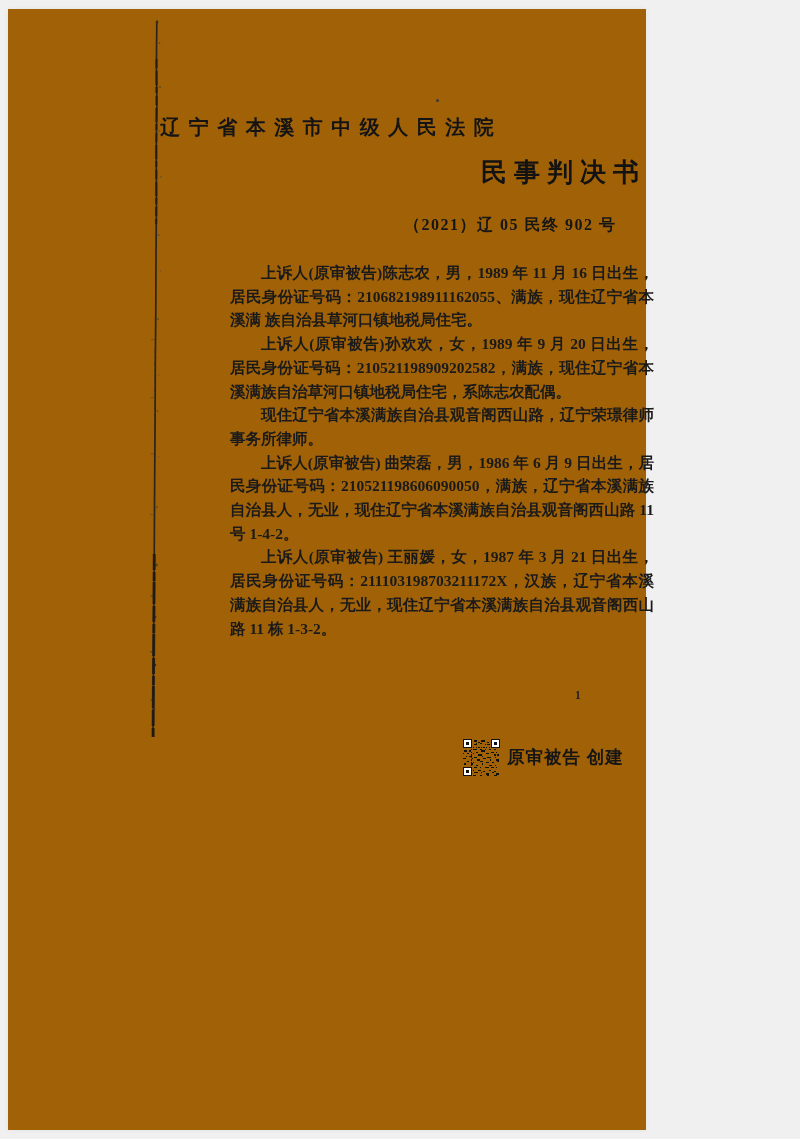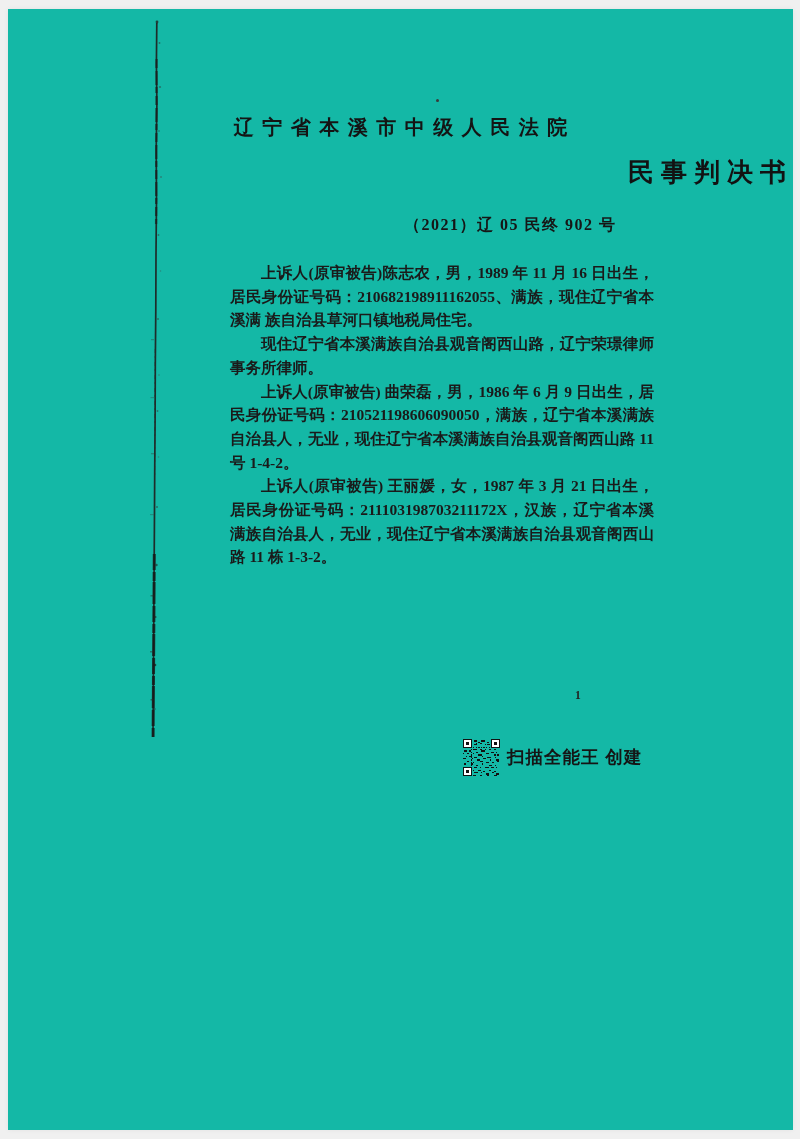--- a/index.html
+++ b/index.html
@@ -3,22 +3,22 @@
 <meta charset="utf-8">
 <style>
   html,body{margin:0;padding:0;}
   body{
     width:800px;height:1139px;position:relative;
     background:#f0f0f0;
     font-family:"Liberation Serif", serif;
     overflow:hidden;
   }
   .page{
-    position:absolute;left:8px;top:9px;width:785px;height:1121px;
-    background:#14b8a6;
+    position:absolute;left:8px;top:9px;width:638px;height:1121px;
+    background:#a16207;
     box-shadow:0 0 5px rgba(0,0,0,0.06);
   }
   .artifact-svg{position:absolute;left:0;top:0;pointer-events:none;}
   .court-name{
     position:absolute;top:105px;left:0;width:100%;
     text-align:center;
     font-size:20px;font-weight:bold;color:#141414;
     letter-spacing:8.5px;text-indent:8.5px;
     white-space:nowrap;
   }
@@ -98,20 +98,21 @@
   <div class="speck" style="left:428px;top:90px;width:3px;height:3px;"></div>
 
   <div class="court-name">辽宁省本溪市中级人民法院</div>
 
   <div class="doc-title">民事判决书</div>
 
   <div class="case-number">（2021）辽 05 民终 902 号</div>
 
   <div class="body-text">
     <p>上诉人(原审被告)陈志农，男，1989 年 11 月 16 日出生，居民身份证号码：210682198911162055、满族，现住辽宁省本溪满 族自治县草河口镇地税局住宅。</p>
+    <p>上诉人(原审被告)孙欢欢，女，1989 年 9 月 20 日出生，居民身份证号码：210521198909202582，满族，现住辽宁省本溪满族自治草河口镇地税局住宅，系陈志农配偶。</p>
     <p>现住辽宁省本溪满族自治县观音阁西山路，辽宁荣璟律师事务所律师。</p>
     <p>上诉人(原审被告) 曲荣磊，男，1986 年 6 月 9 日出生，居民身份证号码：210521198606090050，满族，辽宁省本溪满族自治县人，无业，现住辽宁省本溪满族自治县观音阁西山路 11 号 1-4-2。</p>
     <p>上诉人(原审被告) 王丽媛，女，1987 年 3 月 21 日出生，居民身份证号码：211103198703211172X，汉族，辽宁省本溪满族自治县人，无业，现住辽宁省本溪满族自治县观音阁西山路 11 栋 1-3-2。</p>
   </div>
 
   <div class="page-number">1</div>
 
   <div class="footer">
     <svg class="qr" width="37" height="37" viewBox="0 0 29 29" shape-rendering="crispEdges">
       <g fill="#111">
@@ -135,16 +136,16 @@
         <path d="M2,13h1v1h-1z M5,13h2v1h-2z M15,13h1v1h-1z M9,14h2v1h-2z M19,14h3v1h-3z M25,14h1v1h-1z"></path>
         <path d="M0,15h2v1h-2z M7,15h1v1h-1z M16,15h2v1h-2z M11,16h2v1h-2z M21,16h1v1h-1z M26,16h2v1h-2z"></path>
         <path d="M3,17h2v1h-2z M13,17h3v1h-3z M27,17h1v1h-1z M8,18h1v1h-1z M18,18h2v1h-2z M23,18h1v1h-1z"></path>
         <path d="M1,19h1v1h-1z M6,19h2v1h-2z M15,19h1v1h-1z M10,20h2v1h-2z M20,20h3v1h-3z M25,20h1v1h-1z"></path>
         <path d="M9,22h2v1h-2z M13,22h1v1h-1z M17,22h3v1h-3z M22,22h2v1h-2z M26,22h1v1h-1z"></path>
         <path d="M8,24h1v1h-1z M12,24h2v1h-2z M20,24h2v1h-2z M16,25h1v1h-1z M24,25h2v1h-2z"></path>
         <path d="M9,26h3v1h-3z M14,26h1v1h-1z M23,26h1v1h-1z M18,27h2v1h-2z M26,27h2v1h-2z"></path>
         <path d="M8,28h2v1h-2z M13,28h2v1h-2z M19,28h1v1h-1z M24,28h3v1h-3z"></path>
       </g>
     </svg>
-    <span class="watermark">扫描全能王 创建</span>
+    <span class="watermark">原审被告 创建</span>
   </div>
 
 </div>
 
 </body></html>

